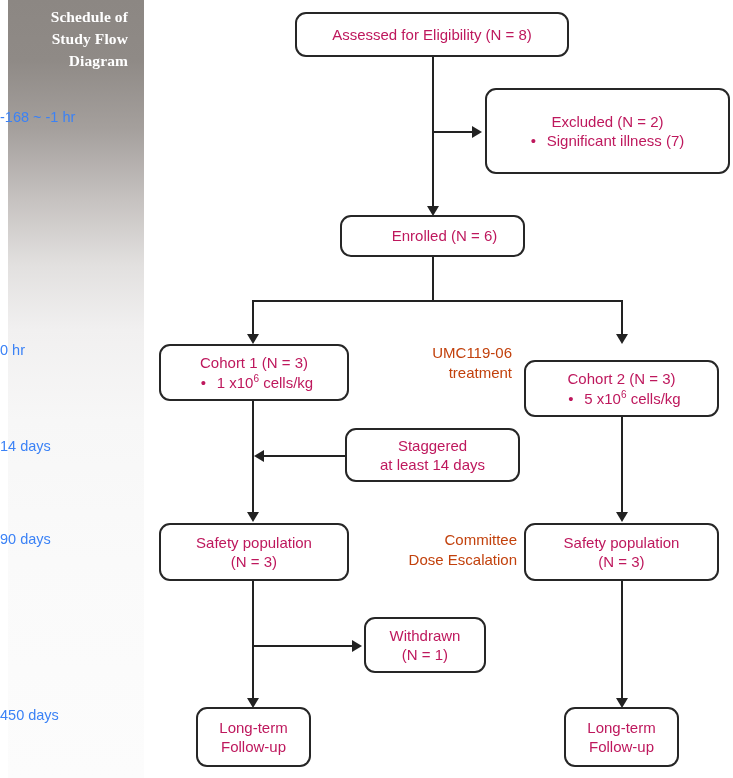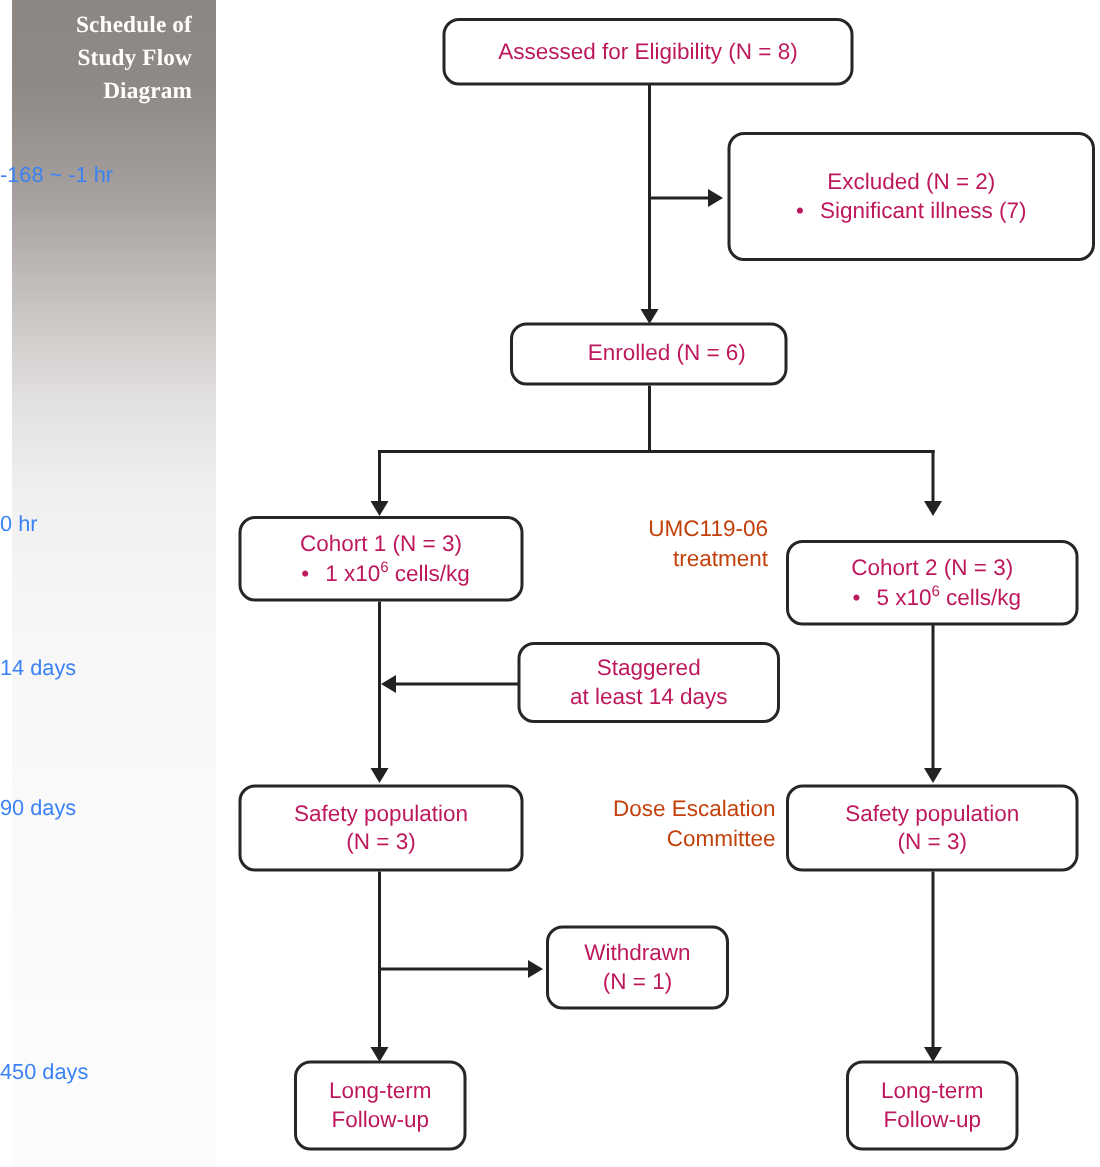--- a/index.html
+++ b/index.html
@@ -214,22 +214,22 @@
     <span class="line">Staggered</span>
     <span class="line">at least 14 days</span>
   </div>
 
   <div class="node" style="left:159px; top:523px; width:190px; height:58px;">
     <span class="line">Safety population</span>
     <span class="line">(N = 3)</span>
   </div>
 
   <div class="plain-label" style="left:362px; top:530px; width:155px;">
+    <span style="display:block;">Committee</span>
     <span style="display:block;">Dose Escalation</span>
-    <span style="display:block;">Committee</span>
   </div>
 
   <div class="node" style="left:524px; top:523px; width:195px; height:58px;">
     <span class="line">Safety population</span>
     <span class="line">(N = 3)</span>
   </div>
 
   <div class="node" style="left:364px; top:617px; width:122px; height:56px;">
     <span class="line">Withdrawn</span>
     <span class="line">(N = 1)</span>

